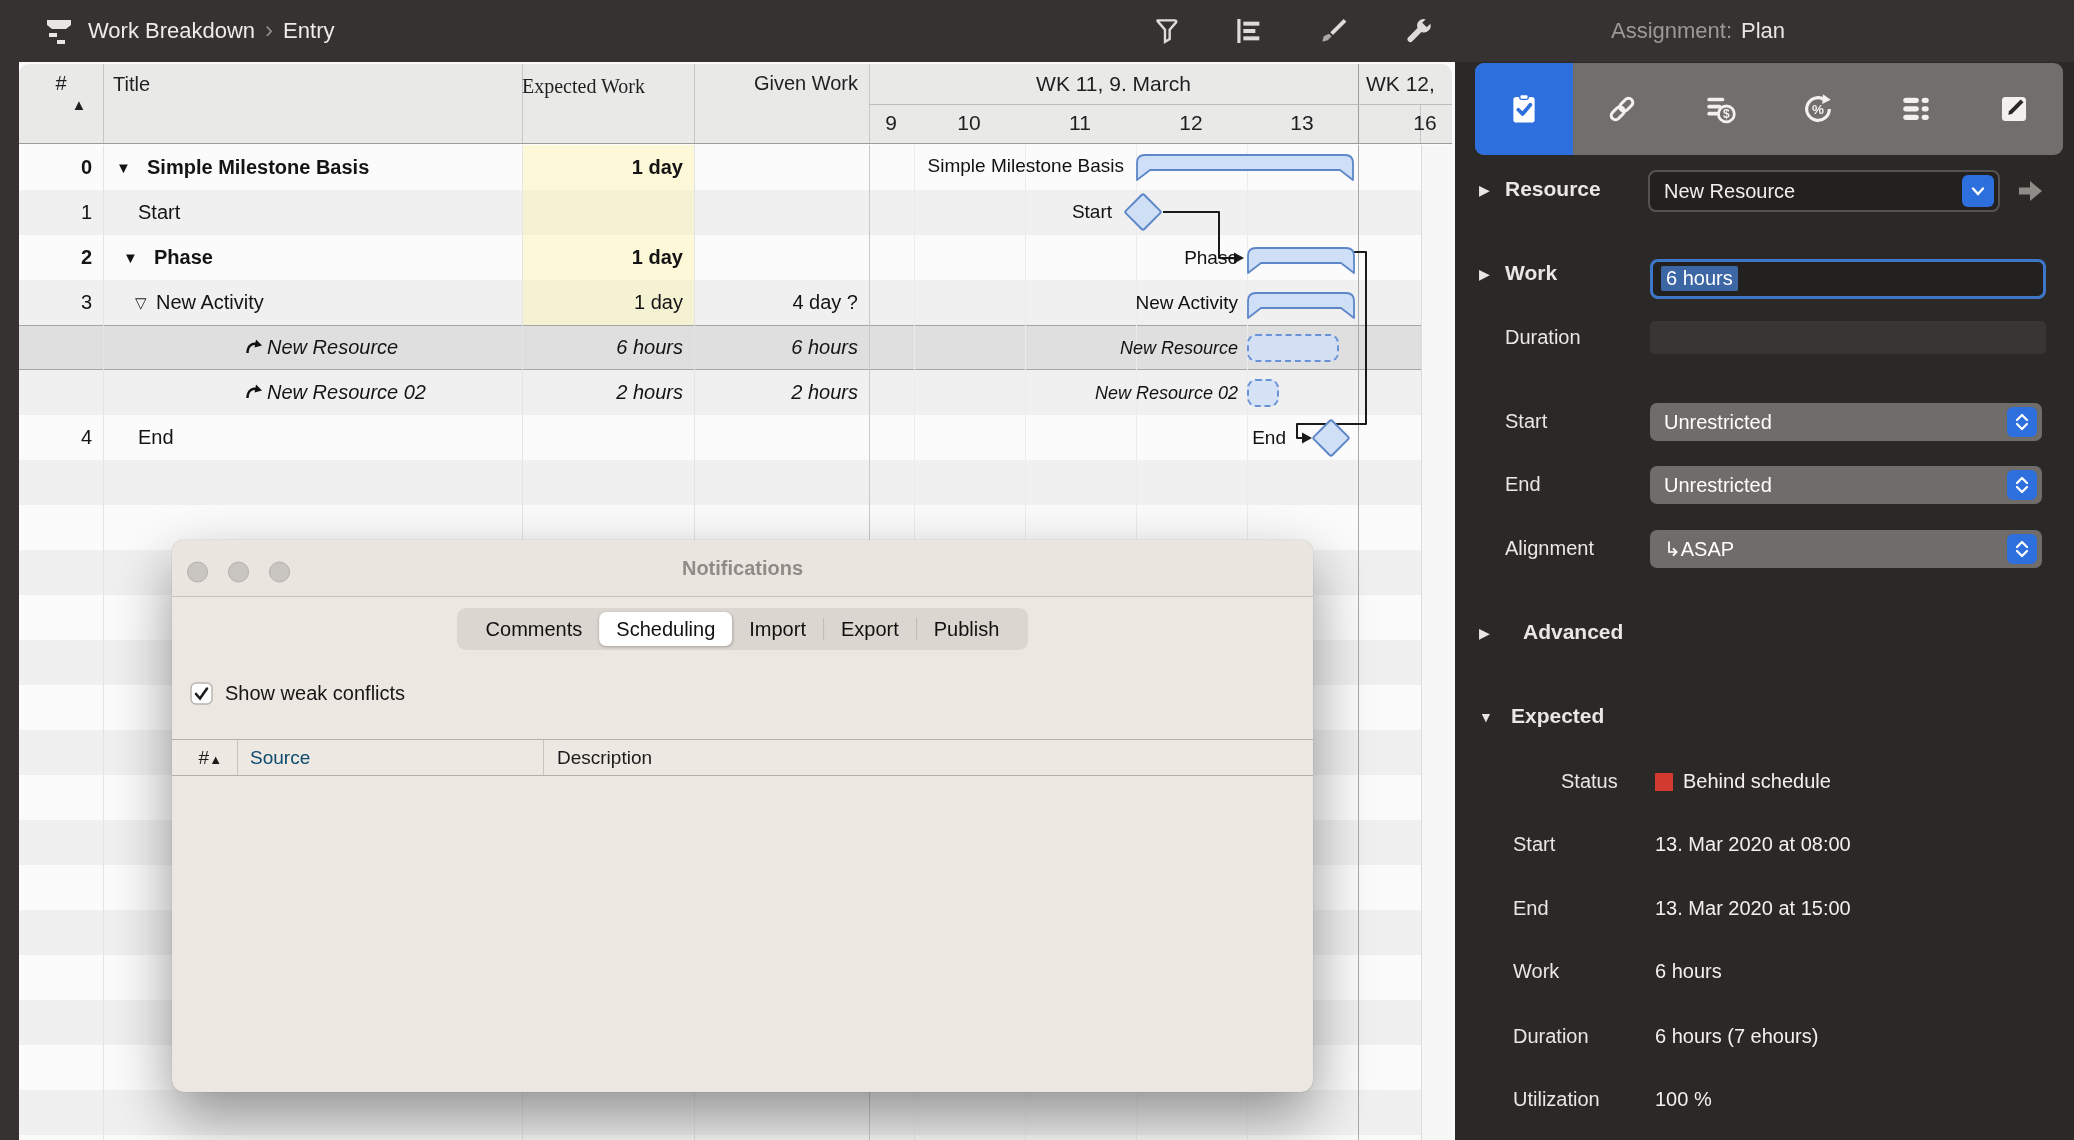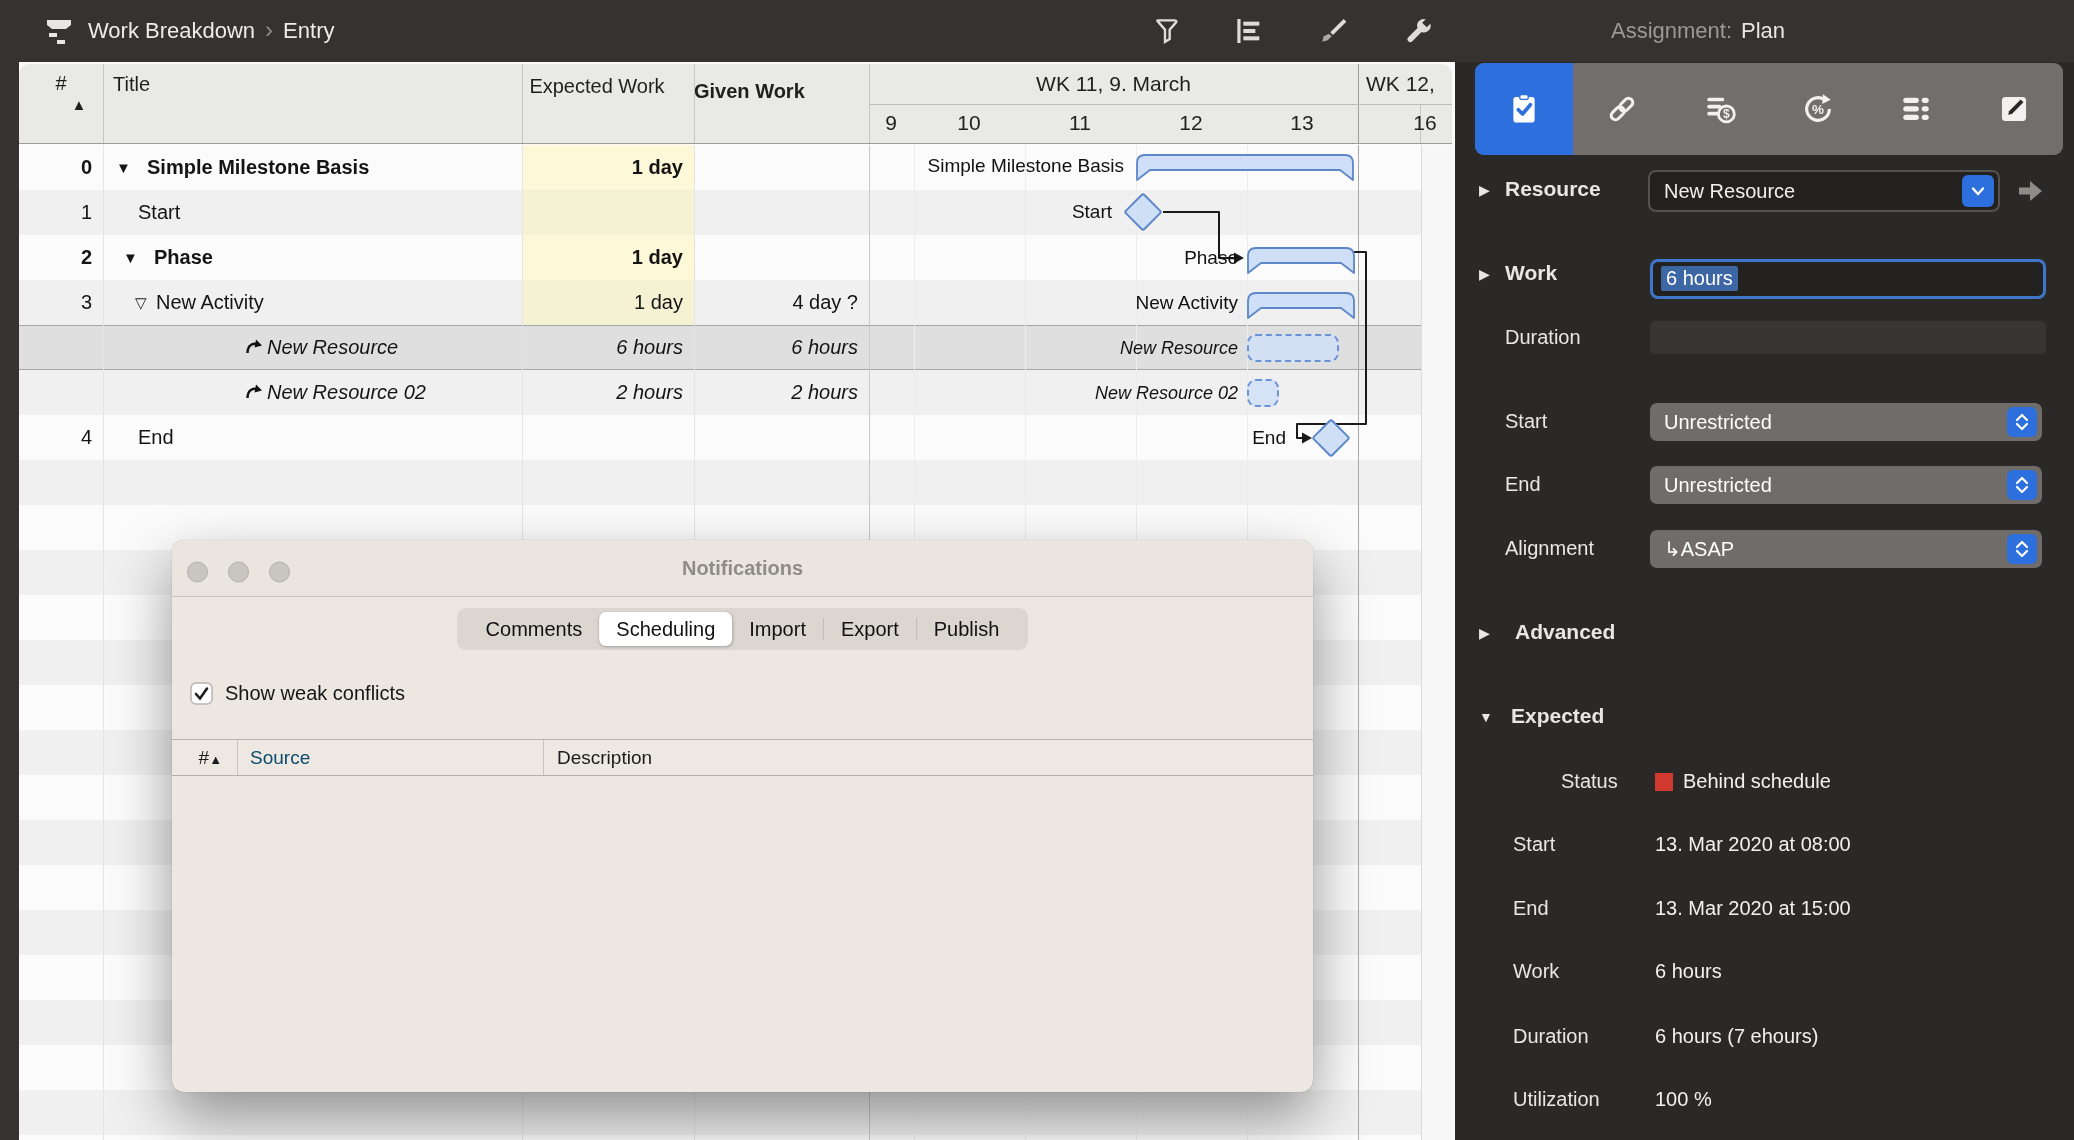--- a/index.html
+++ b/index.html
@@ -110,22 +110,22 @@
   <div class="hline" style="left:503px; top:0; width:1px; height:80px;"></div>
   <div class="hline" style="left:675px; top:0; width:1px; height:80px;"></div>
   <div class="hline" style="left:850px; top:0; width:1px; height:80px;"></div>
   <div class="hline" style="left:1339px; top:0; width:1px; height:80px; background:#9e9e9e;"></div>
   <div class="hline" style="left:1401px; top:40px; width:1px; height:40px;"></div>
   <div class="hline" style="left:850px; top:40px; width:583px; height:1px; background:#bdbdbd;"></div>
 
   <div class="htext" style="left:0; top:8px; width:84px; text-align:center;">#</div>
   <div class="htext" style="left:18px; top:32px; width:84px; text-align:center; font-size:15px;">▲</div>
   <div class="htext" style="left:94px; top:9px;">Title</div>
-  <div class="htext" style="left:503px; top:9px; width:150px; text-align:center; line-height:27px;">Expected Work</div>
-  <div class="htext" style="left:675px; top:16px; width:164px; text-align:left;font-weight:bold;">Given Work</div>
+  <div class="htext" style="left:503px; top:9px; width:150px; text-align:left; line-height:27px;font-family:Liberation Serif, serif;">Expected Work</div>
+  <div class="htext" style="left:675px; top:8px; width:164px; text-align:right;">Given Work</div>
   <div class="htext" style="left:850px; top:8px; width:489px; text-align:center; font-size:21px;">WK 11, 9. March</div>
   <div class="htext" style="left:1347px; top:8px; font-size:21px;">WK 12,</div>
   <div class="htext" style="left:812px; top:47px; width:120px; text-align:center; font-size:21px;">9</div>
   <div class="htext" style="left:890px; top:47px; width:120px; text-align:center; font-size:21px;">10</div>
   <div class="htext" style="left:1001px; top:47px; width:120px; text-align:center; font-size:21px;">11</div>
   <div class="htext" style="left:1112px; top:47px; width:120px; text-align:center; font-size:21px;">12</div>
   <div class="htext" style="left:1223px; top:47px; width:120px; text-align:center; font-size:21px;">13</div>
   <div class="htext" style="left:1346px; top:47px; width:120px; text-align:center; font-size:21px;">16</div>
 </div>
 
@@ -361,21 +361,21 @@
   <div class="popup" style="left:195px; top:530px; width:392px; height:38px;">
     <span class="val">↳ASAP</span>
     <div class="blue-btn" style="right:5px; top:4px; width:30px; height:30px;">
       <svg width="18" height="20" viewBox="0 0 18 20">
           <path d="M4 8 l5 -5 5 5 M4 12 l5 5 5 -5" fill="none" stroke="#fff" stroke-width="2.2" stroke-linecap="round" stroke-linejoin="round"></path>
         </svg>
     </div>
   </div>
 
   <span class="ins-disc" style="left:24px; top:625px;">▶</span>
-  <span class="ins-label" style="left:60px; top:620px; font-weight:bold;">Advanced</span>
+  <span class="ins-label" style="left:68px; top:620px; font-weight:bold;">Advanced</span>
 
   <span class="ins-disc" style="left:24px; top:709px;">▼</span>
   <span class="ins-label" style="left:56px; top:704px; font-weight:bold;">Expected</span>
 </div>
 
 <span class="exp-label" style="top:770px;margin-left:48px;">Status</span>
 <span class="abs" style="left:1655px; top:773px; width:18px; height:18px; background:#d23a30; z-index:11;"></span>
 <span class="exp-value" style="left:1683px; top:770px;">Behind schedule</span>
 
 <span class="exp-label" style="top:833px;">Start</span>

